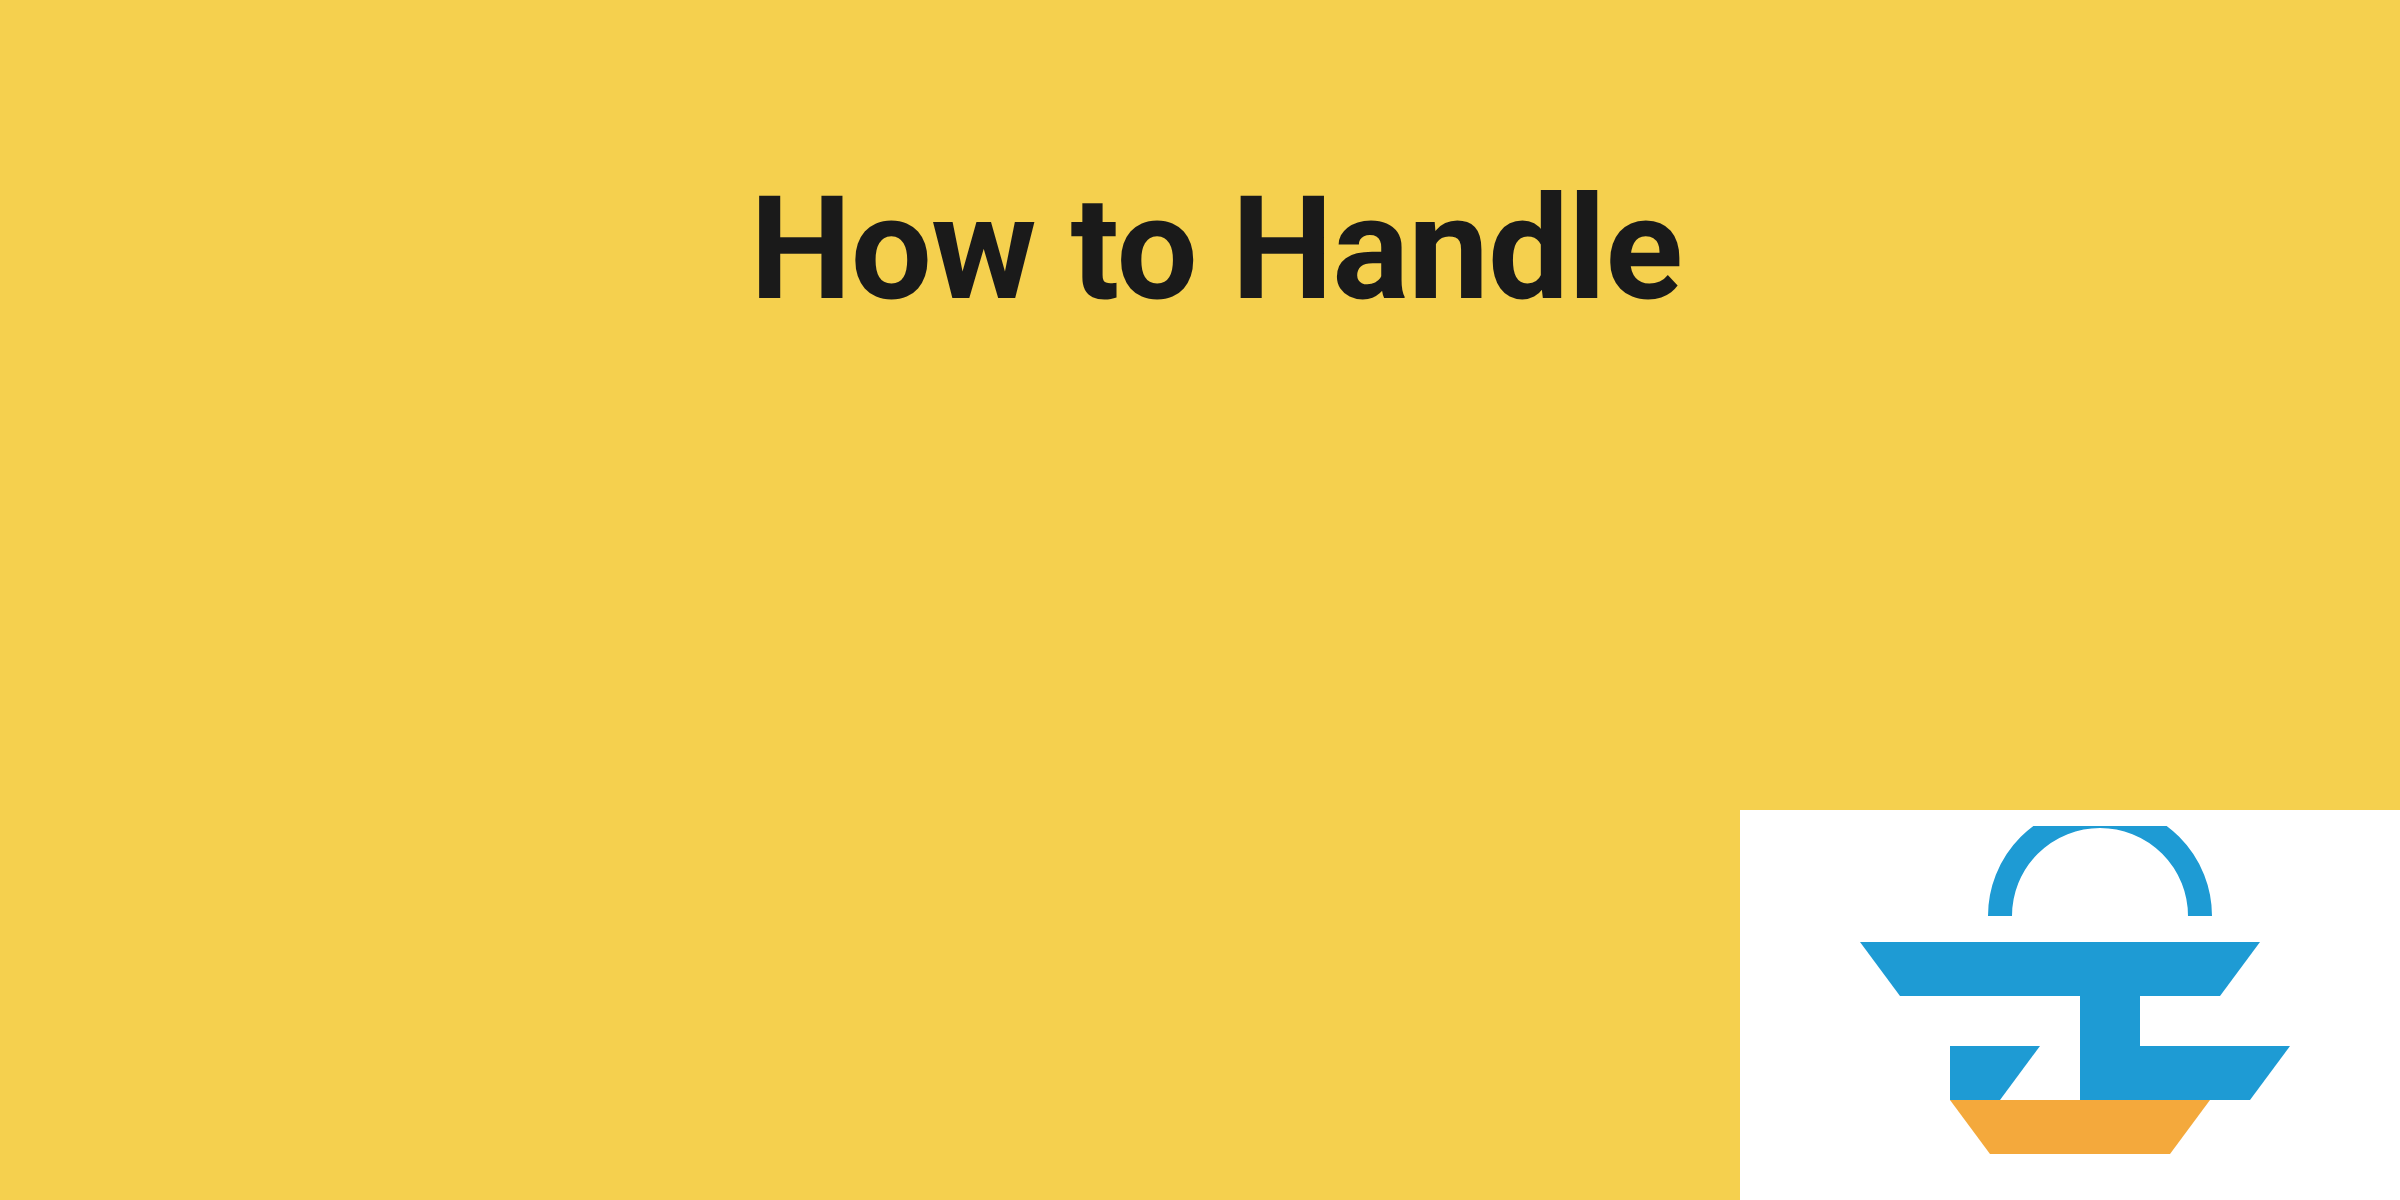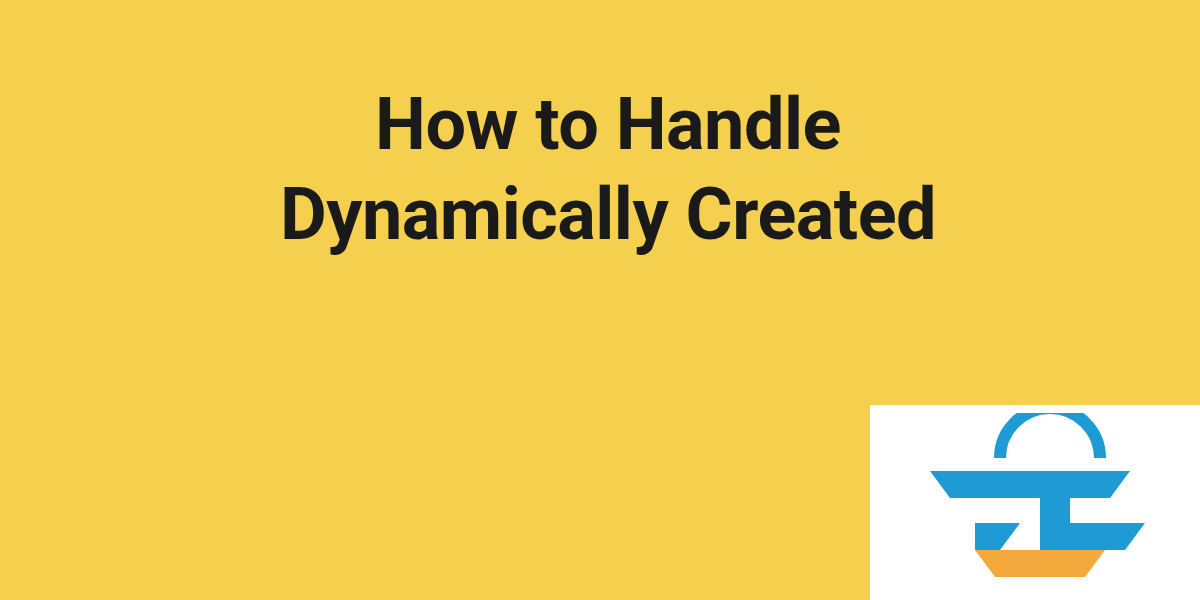--- a/index.html
+++ b/index.html
@@ -45,21 +45,21 @@
       width: 260px;
       height: 180px;
     }
   </style>
 </head>
 <body>
 
 <div class="title-container">
   <h1 class="title">
     <span>How to Handle</span><br>
-    <span>Dynamically Created</span><br>
+    <br>
   </h1>
 </div>
 
 <div class="logo-container">
   <svg class="logo-svg" viewBox="0 0 260 180">
 
     <path d="M 95 45 A 50 50 0 0 1 195 45" stroke="#1e9bd4" stroke-width="12" fill="none"></path>
 
     <path d="M 25 58 L 225 58 L 205 85 L 45 85 Z" fill="#1e9bd4"></path>
 

